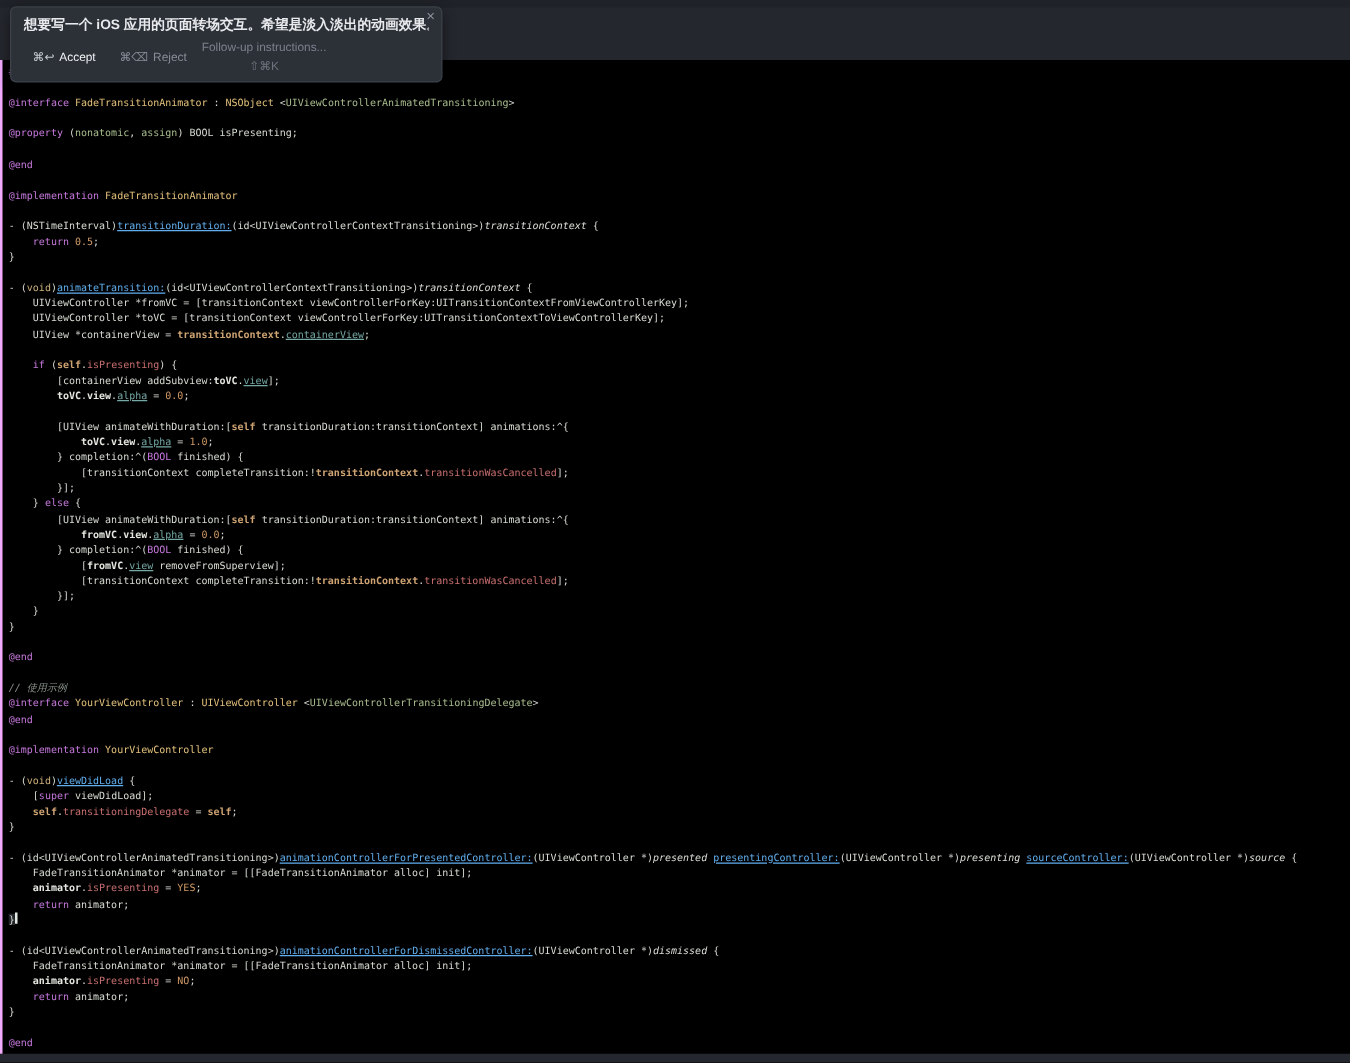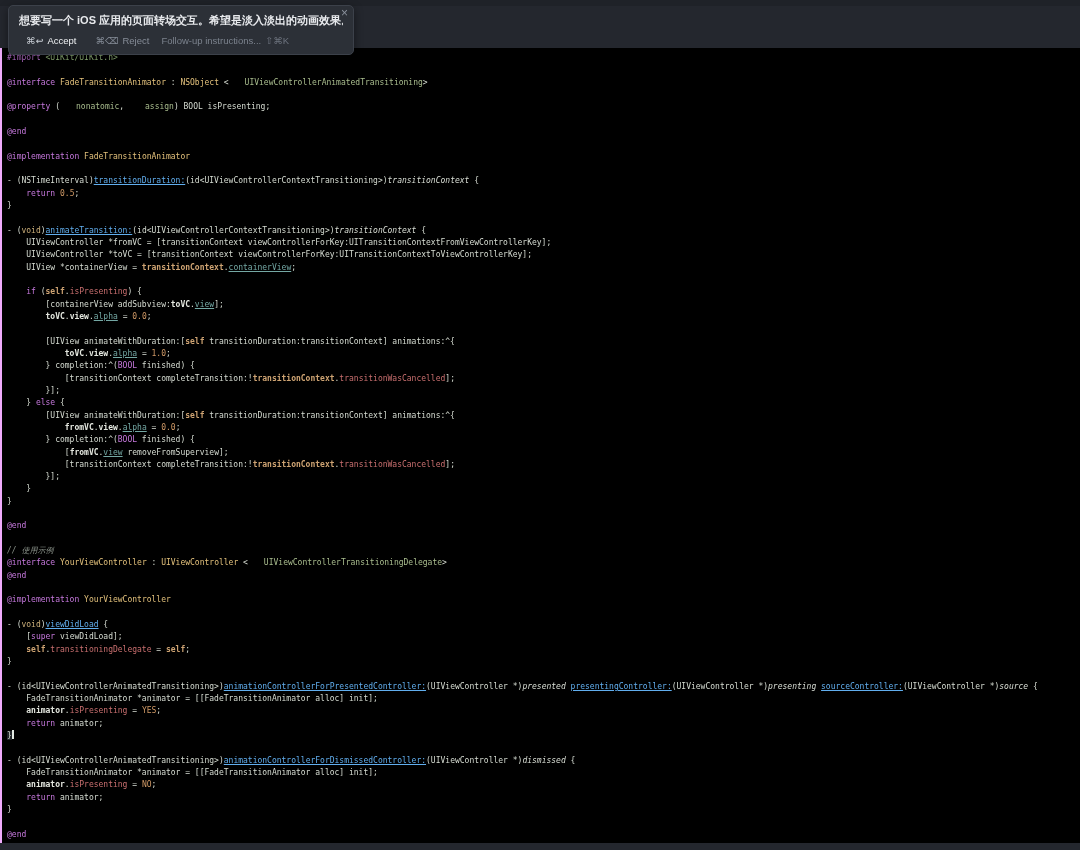--- a/index.html
+++ b/index.html
@@ -28,34 +28,34 @@
   .dialog-actions button{
     background:none;border:none;padding:0;margin:0;font-family:inherit;
     font-size:9.5px;cursor:pointer;display:inline-flex;align-items:center;gap:4px;
   }
   .accept-btn{
     background:#474d58;border-radius:3px;padding:2px 7px !important;color:#f0f2f4;
   }
   .accept-btn .kbd{color:#c6cbd2;}
   .accept-btn .lbl{font-weight:normal;}
   .reject-btn{color:#868d98;}
-  .followup-btn{color:#7b828d;margin-left:6px;}
+  .followup-btn{color:#7b828d;margin-left:6px;flex-direction:column;}
   .followup-btn .kbd{color:#6d737e;}
   
   .code-area{
     position:absolute;top:48px;left:0;right:0;bottom:7px;
     background:#000000;border-left:2px solid #f0abfc;
     padding:4px 0 0 5px;box-sizing:border-box;overflow:hidden;
     font-family:"DejaVu Sans Mono","Liberation Mono",monospace;
     font-size:8px;line-height:12.34px;white-space:pre;
   }
   .ln{height:12.34px;}
   .tk-k{color:#c678dd;}
   .tk-t{color:#e2c07b;}
-  .tk-g{color:#a9bd8e;padding-left:16px;}
+  .tk-g{color:#a9bd8e;}
   .tk-b{color:#61aeee;text-decoration:underline;}
   .tk-w{color:#d6dcd2;}
   .tk-i{color:#d9ded5;font-style:italic;}
   .tk-s{color:#9dc183;}
   .tk-n{color:#d19a66;}
   .tk-r{color:#c96f6f;}
   .tk-c{color:#74a8a4;text-decoration:underline;}
   .tk-o{color:#cfa473;font-weight:bold;}
   .tk-v{color:#e4e7df;font-weight:bold;}
   .tk-m{color:#8a9289;font-style:italic;}

